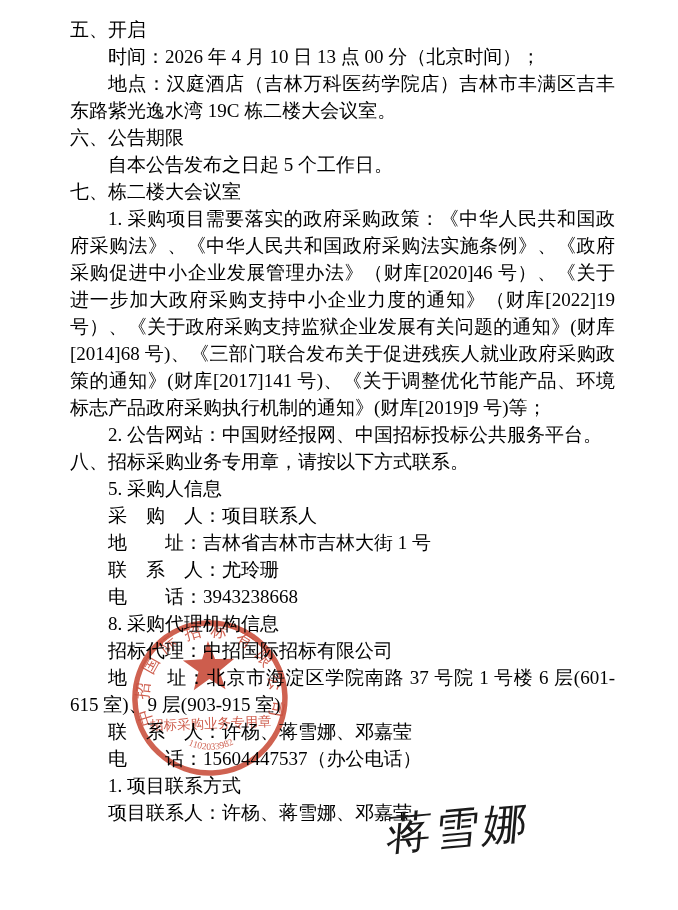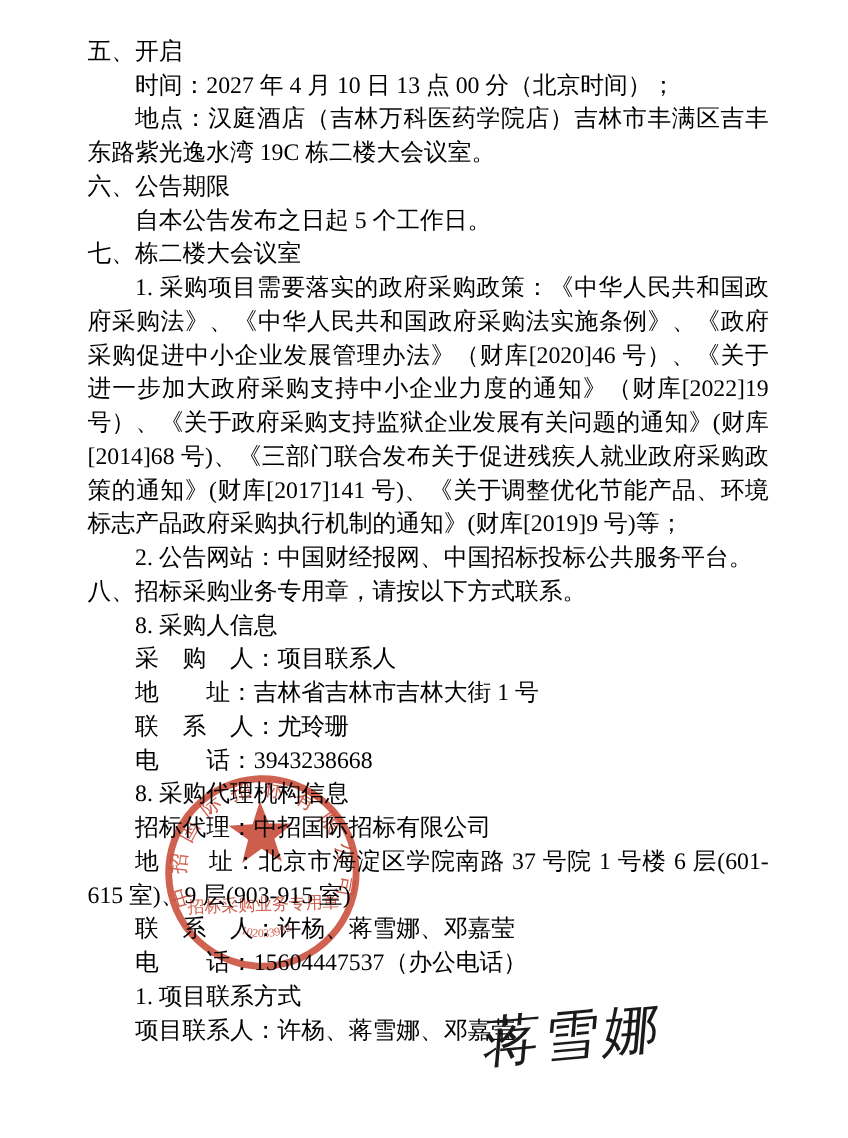--- a/index.html
+++ b/index.html
@@ -6,53 +6,53 @@
   body{
     width:678px;height:910px;background:#ffffff;position:relative;overflow:hidden;
     font-family:"Liberation Serif","DejaVu Serif",serif;color:#000000;
   }
   .doc{
     position:absolute;left:70px;top:16px;width:545px;
     font-size:19px;line-height:27px;text-align:justify;
   }
   .doc p,.doc .heading{margin:0;padding:0;}
   .heading{margin-top:10px;margin-bottom:8px;}
-  .heading:first-child{margin-top:12px;}
+  .heading:first-child{margin-top:0;}
   .para{text-indent:2em;}
   .seal{
     position:absolute;left:128px;top:616px;width:164px;height:168px;
     mix-blend-mode:multiply;opacity:0.92;transform:rotate(-2deg);
     pointer-events:none;
   }
   .seal text{font-family:"Liberation Serif","DejaVu Serif",serif;}
   .signature{
     position:absolute;left:386px;top:798px;width:170px;height:80px;
     font-size:44px;color:#1a1a1a;letter-spacing:4px;
     transform:rotate(-5deg) skewX(-10deg);
     font-family:"Liberation Serif","DejaVu Serif",serif;
     white-space:nowrap;
   }
 </style>
 </head>
 <body>
 
 <div class="doc">
   <div class="heading">五、开启</div>
-  <p class="para">时间：2027 年 4 月 10 日 13 点 00 分（北京时间）；</p>
+  <p class="para">时间：2026 年 4 月 10 日 13 点 00 分（北京时间）；</p>
   <p class="para">地点：汉庭酒店（吉林万科医药学院店）吉林市丰满区吉丰东路紫光逸水湾 19C 栋二楼大会议室。</p>
 
   <div class="heading">六、公告期限</div>
   <p class="para">自本公告发布之日起 5 个工作日。</p>
 
   <div class="heading">七、栋二楼大会议室</div>
   <p class="para">1. 采购项目需要落实的政府采购政策：《中华人民共和国政府采购法》、《中华人民共和国政府采购法实施条例》、《政府采购促进中小企业发展管理办法》（财库[2020]46 号）、《关于进一步加大政府采购支持中小企业力度的通知》（财库[2022]19 号）、《关于政府采购支持监狱企业发展有关问题的通知》(财库[2014]68 号)、《三部门联合发布关于促进残疾人就业政府采购政策的通知》(财库[2017]141 号)、《关于调整优化节能产品、环境标志产品政府采购执行机制的通知》(财库[2019]9 号)等；</p>
   <p class="para">2. 公告网站：中国财经报网、中国招标投标公共服务平台。</p>
 
   <div class="heading">八、招标采购业务专用章，请按以下方式联系。</div>
-  <p class="para">8. 采购人信息</p>
+  <p class="para">5. 采购人信息</p>
   <p class="para">采　购　人：项目联系人</p>
   <p class="para">地　　址：吉林省吉林市吉林大街 1 号</p>
   <p class="para">联　系　人：尤玲珊</p>
   <p class="para">电　　话：3943238668</p>
   <p class="para">8. 采购代理机构信息</p>
   <p class="para">招标代理：中招国际招标有限公司</p>
   <p class="para">地　　址：北京市海淀区学院南路 37 号院 1 号楼 6 层(601-615 室)、9 层(903-915 室)</p>
   <p class="para">联　系　人：许杨、蒋雪娜、邓嘉莹</p>
   <p class="para">电　　话：15604447537（办公电话）</p>
   <p class="para">1. 项目联系方式</p>

